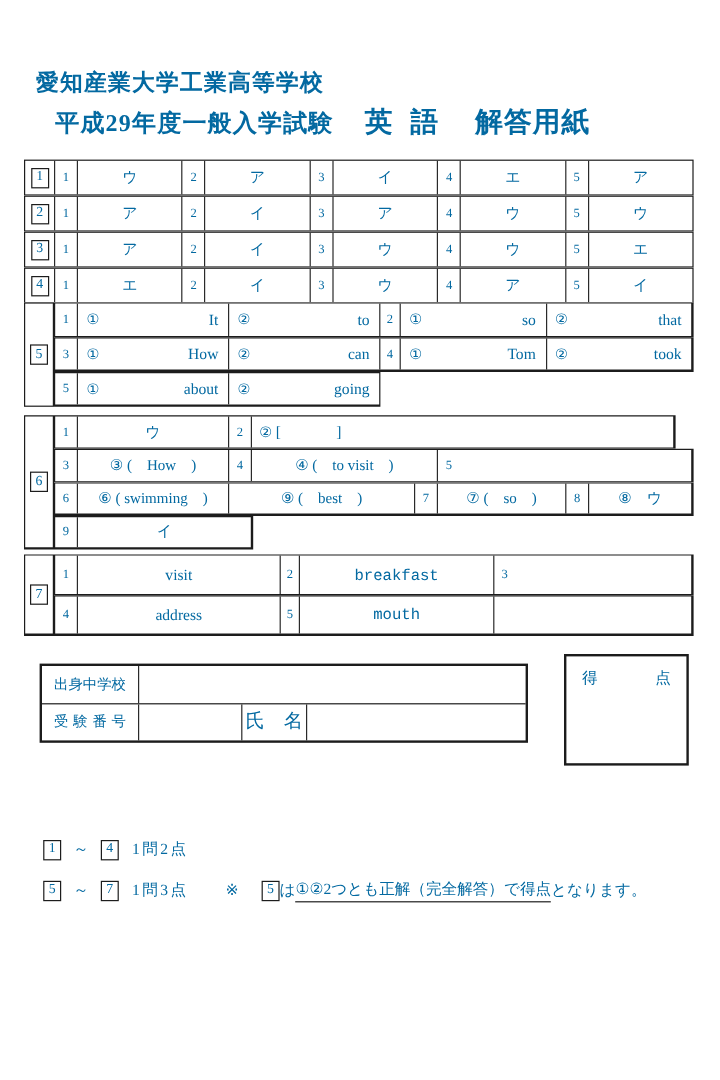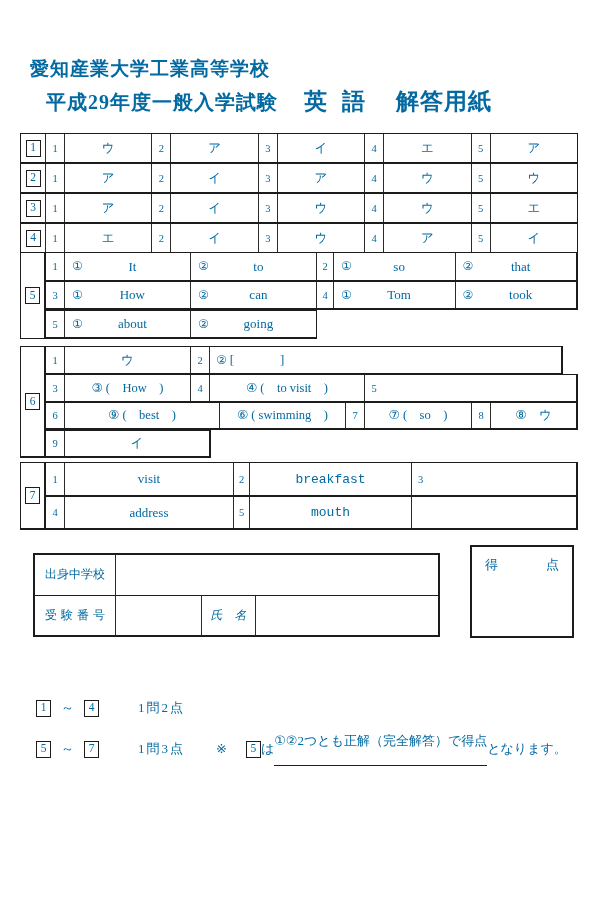--- a/index.html
+++ b/index.html
@@ -25,52 +25,52 @@
   .ans{flex:1;font-size:12.5px;}
   .grow{flex:1;}
   .w126{width:126px;} .w155{width:155px;} .w107{width:107px;} .w169{width:169px;} .w162{width:162px;font-family:Liberation Mono, monospace;} .w18{width:18px;}
   .nbox{display:inline-flex;align-items:center;justify-content:center;width:15px;height:17px;
         border:1.1px solid #1c1c1c;font-size:11.5px;line-height:1;background:#fff;box-sizing:border-box;}
   .labcol{position:absolute;left:0;top:0;width:25px;box-sizing:border-box;border:1.6px solid #1c1c1c;
           display:flex;align-items:center;justify-content:center;background:#fff;}
   
   .mw{justify-content:flex-start;padding-left:7px;}
   .mk{font-size:12px;flex:0 0 auto;}
-  .wd{flex:1;text-align:center;font-size:13px;padding-right:8px;font-weight:500;}
+  .wd{flex:1;text-align:right;font-size:13px;padding-right:8px;font-weight:500;}
   .jtxt{font-size:12.5px;white-space:nowrap;}
   .etxt{font-size:13px;}
   
   .longcell{justify-content:flex-start;padding-left:6px;font-size:13px;white-space:nowrap;}
   .longcell .mk{margin-right:3px;}
   .brk{font-size:13px;}
   .sentence{margin-left:10px;}
   .closebrk{margin-left:46px;}
   
-  #infobox{position:absolute;left:33px;top:553px;width:407px;height:84px;box-sizing:border-box;
+  #infobox{position:absolute;left:33px;top:553px;width:407px;height:66px;box-sizing:border-box;
            border:2.2px solid #1c1c1c;display:flex;flex-direction:column;background:#fff;}
   .irow{flex:1;display:flex;min-height:0;}
   .irow1{border-bottom:1.4px solid #1c1c1c;}
   .ilab{width:81px;display:flex;align-items:center;justify-content:center;font-size:12px;
         border-right:1.1px solid #2a2a2a;box-sizing:border-box;}
   .sp4{letter-spacing:4px;text-indent:4px;}
   .iblank86{width:86px;border-right:1.1px solid #2a2a2a;box-sizing:border-box;}
-  .ilab54{width:54px;display:flex;align-items:center;justify-content:center;font-size:12px;
-        border-right:1.1px solid #2a2a2a;box-sizing:border-box;font-style:italic;}
+  .ilab54{width:54px;display:flex;align-items:center;justify-content:center;font-size:16px;
+        border-right:1.1px solid #2a2a2a;box-sizing:border-box;}
   .iblank{flex:1;}
   
   #scorebox{position:absolute;left:470px;top:545px;width:104px;height:93px;box-sizing:border-box;
             border:2.6px solid #1c1c1c;background:#fff;}
   #scorebox .inner{display:flex;justify-content:space-between;padding:9px 13px 0 13px;font-size:13px;}
   
   .noteline{position:absolute;left:36px;display:flex;align-items:center;font-size:13px;white-space:nowrap;}
   .tilde{margin:0 10px;font-size:13px;}
-  .ntext{margin-left:39px;letter-spacing:2px;}
+  .ntext{margin-left:11px;letter-spacing:2px;}
   .star{margin-left:31px;}
   .b3{margin-left:19px;}
-  .nul{border-bottom:1.1px solid #1f1f1f;padding-bottom:15px;}
+  .nul{border-bottom:1.1px solid #1f1f1f;padding-bottom:1px;}
 </style>
 </head>
 <body>
 
 <div id="sheet">
 
   <div class="t1">愛知産業大学工業高等学校</div>
   <div class="t2">
     <span>平成29年度一般入学試験</span><span class="subj gap26">英</span><span class="subj gap14">語</span><span class="subj gap30">解答用紙</span>
   </div>
@@ -212,22 +212,22 @@
     </div>
     <div class="row" style="left:25px;top:28px;width:533px;height:28px;border-right-width:2.4px;">
       <div class="cell num">3</div>
       <div class="cell w126 jtxt">③ (　How　)</div>
       <div class="cell num">4</div>
       <div class="cell w155 jtxt">④ (　to visit　)</div>
       <div class="cell w18 num">5</div>
     </div>
     <div class="row" style="left:25px;top:56px;width:533px;height:28px;border-right-width:2.4px;border-bottom-width:2.4px;">
       <div class="cell num">6</div>
+      <div class="cell w126 jtxt">⑥ ( swimming　)</div>
       <div class="cell w155 jtxt">⑨ (　best　)</div>
-      <div class="cell w126 jtxt">⑥ ( swimming　)</div>
       <div class="cell num">7</div>
       <div class="cell w107 jtxt">⑦ (　so　)</div>
       <div class="cell num">8</div>
       <div class="cell grow jtxt">⑧　ウ</div>
     </div>
     <div class="row" style="left:25px;top:84px;width:166px;height:28px;border-right-width:2.4px;border-bottom-width:2.4px;">
       <div class="cell num">9</div>
       <div class="cell grow jtxt">イ</div>
     </div>
   </div>

